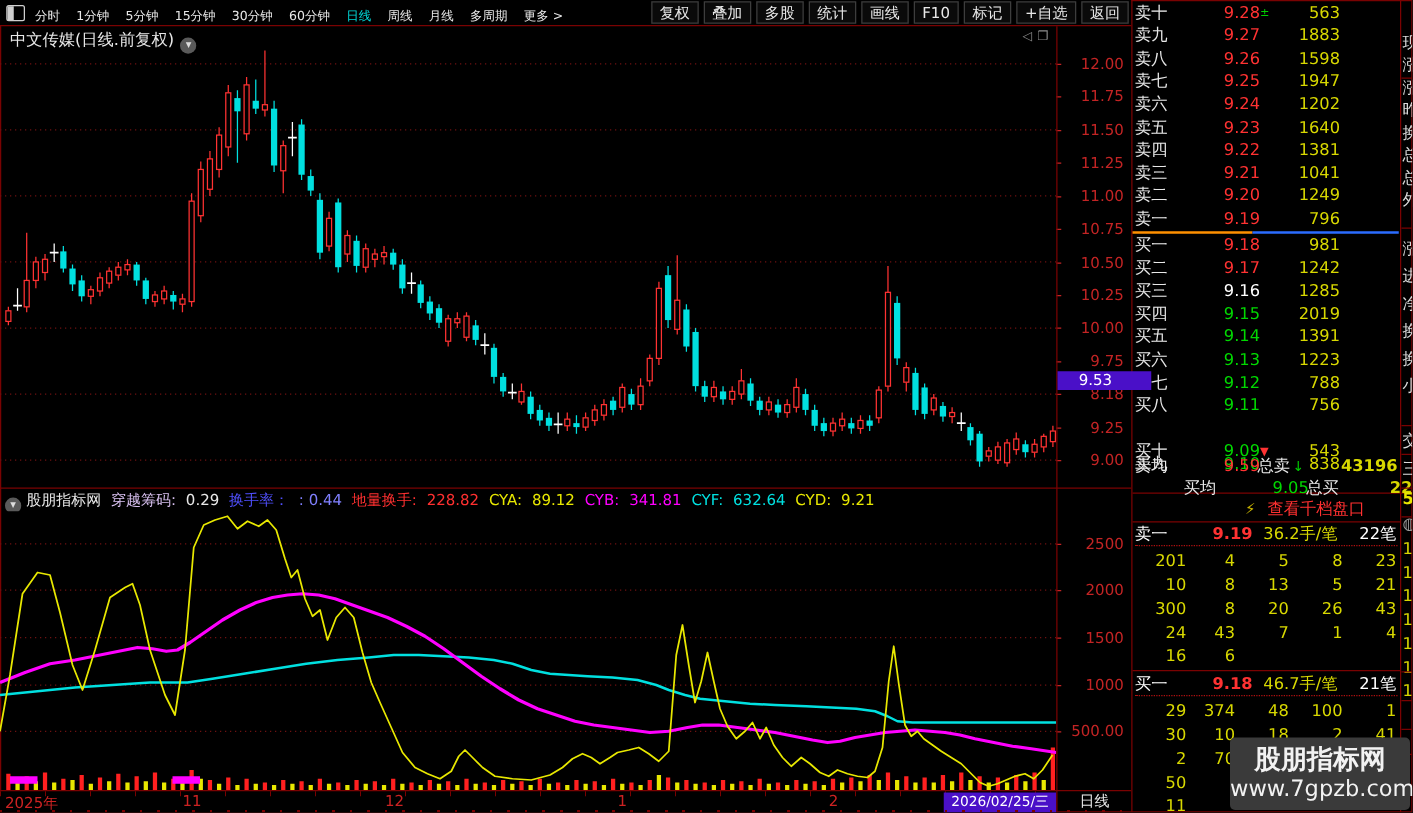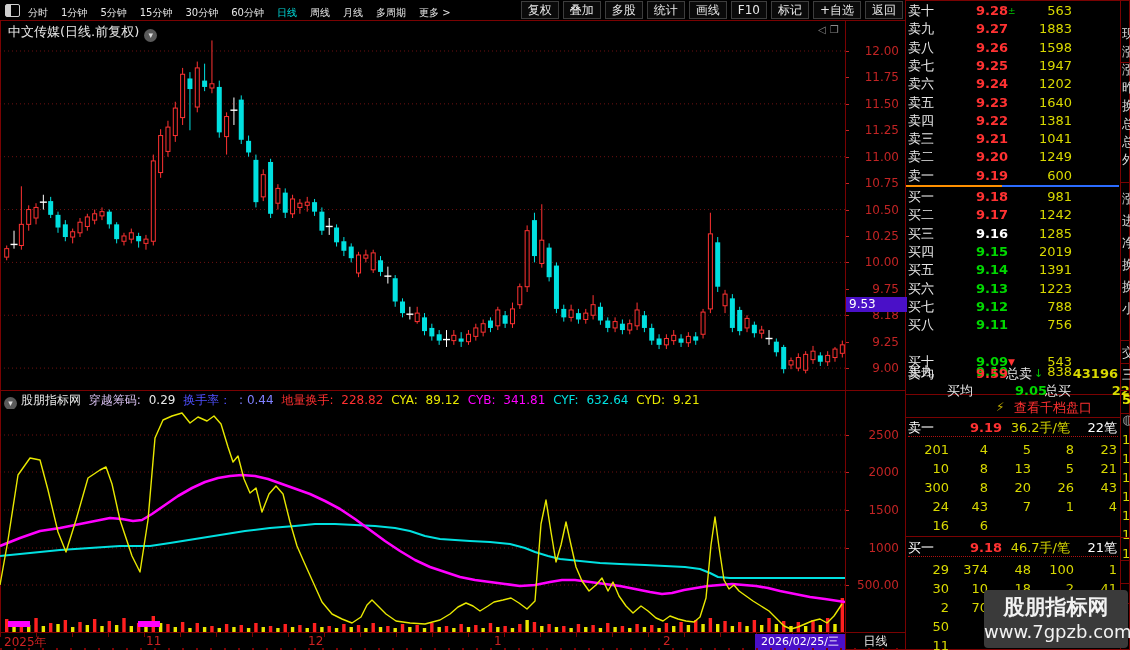--- a/index.html
+++ b/index.html
@@ -18,40 +18,40 @@
   .tb-btn{color:#e8e8e8;font-size:12px;border:1px solid #3d3d3d;background:#0a0a0a;padding:0 6px;height:16px;line-height:16px;white-space:nowrap;cursor:pointer;}
   
   #chart-title{position:absolute;left:8px;top:23px;color:#e8e8e8;font-size:13px;z-index:5;}
   .circ-icon{display:inline-block;width:13px;height:13px;border-radius:50%;background:#5a5a5a;color:#ddd;
     font-size:9px;line-height:13px;text-align:center;vertical-align:-2px;margin-left:5px;}
   #pane-icons{position:absolute;left:818px;top:24px;color:#8a8a8a;font-size:10px;z-index:5;letter-spacing:4px;}
   
   .axis-label{position:absolute;color:#c22424;font-size:12px;right:6px;}
   .axis-tick{position:absolute;left:0;width:4px;height:1px;background:#c22424;}
   #price-tag{position:absolute;left:846px;top:297px;width:58px;height:15px;background:#4a10c8;color:#fff;
-    font-size:12px;line-height:15px;padding-left:3px;z-index:6;}
+    font-size:12px;line-height:15px;padding-left:17px;z-index:6;}
   
   #ind-header{position:absolute;left:0;top:392px;width:845px;height:17px;font-size:12px;white-space:nowrap;overflow:hidden;}
   #ind-header span{margin-right:4px;}
   
   #date-axis{position:absolute;left:0;top:633px;width:845px;height:17px;background:#000;}
   .date-label{position:absolute;top:1px;color:#cc2222;font-size:12px;}
   #date-ticks{position:absolute;left:0;top:0;width:845px;height:4px;
     background:repeating-linear-gradient(90deg,#7a0202 0 1px,transparent 1px 36px);}
   #date-highlight{position:absolute;top:1px;left:755px;width:90px;height:29px;background:#4a10c8;color:#fff;
     font-size:11px;line-height:15px;text-align:center;}
   #period-cell{position:absolute;left:846px;top:633px;width:59px;height:17px;color:#e8e8e8;font-size:12px;
     text-align:center;line-height:17px;}
   #bottom-strip{position:absolute;left:0;top:648px;width:905px;height:2px;
     background:repeating-linear-gradient(90deg,#7a0202 0 2px,transparent 2px 14px);}
   
   #order-book{position:absolute;left:906px;top:0;width:214px;height:650px;font-size:13px;}
   .ob-row{position:absolute;left:0;width:214px;height:18px;line-height:18px;white-space:nowrap;cursor:pointer;}
   .ob-label{position:absolute;left:2px;color:#e8e8e8;}
-  .ob-price{position:absolute;right:112px;font-weight:bold;}
+  .ob-price{position:absolute;right:112px;font-weight:normal;}
   .ob-vol{position:absolute;right:48px;color:#d8d800;}
   .c-red{color:#ff3232;} .c-green{color:#00d800;} .c-white{color:#ffffff;}
   .ob-icon{position:absolute;left:102px;font-size:9px;top:0;}
   #wb-line-sell{position:absolute;left:0;top:185px;width:96px;height:2px;background:#ff9000;}
   #wb-line-buy{position:absolute;left:96px;top:185px;width:117px;height:2px;background:#2b6cff;}
   .sum-label2{position:absolute;left:100px;color:#e8e8e8;}
   .sum-total{position:absolute;right:2px;color:#d8d800;font-weight:bold;}
   #thousand-row{position:absolute;left:0;top:399px;width:214px;height:17px;line-height:17px;cursor:pointer;}
   #bolt{position:absolute;left:90px;color:#c8b400;font-size:12px;}
   #thousand-label{position:absolute;left:108px;color:#ff3030;font-size:13px;}
@@ -642,21 +642,21 @@
           <div class="ob-vol">1041</div>
         </div>
         <div class="ob-row" style="top: 148.4px;">
           <div class="ob-label">卖二</div>
           <div class="ob-price c-red">9.20</div>
           <div class="ob-vol">1249</div>
         </div>
         <div class="ob-row" style="top: 166.7px;">
           <div class="ob-label">卖一</div>
           <div class="ob-price c-red">9.19</div>
-          <div class="ob-vol">600</div>
+          <div class="ob-vol">796</div>
         </div>
         <div class="ob-row" style="top: 188px;">
           <div class="ob-label">买一</div>
           <div class="ob-price c-red">9.18</div>
           <div class="ob-vol">981</div>
         </div>
         <div class="ob-row" style="top: 206.3px;">
           <div class="ob-label">买二</div>
           <div class="ob-price c-red">9.17</div>
           <div class="ob-vol">1242</div>

